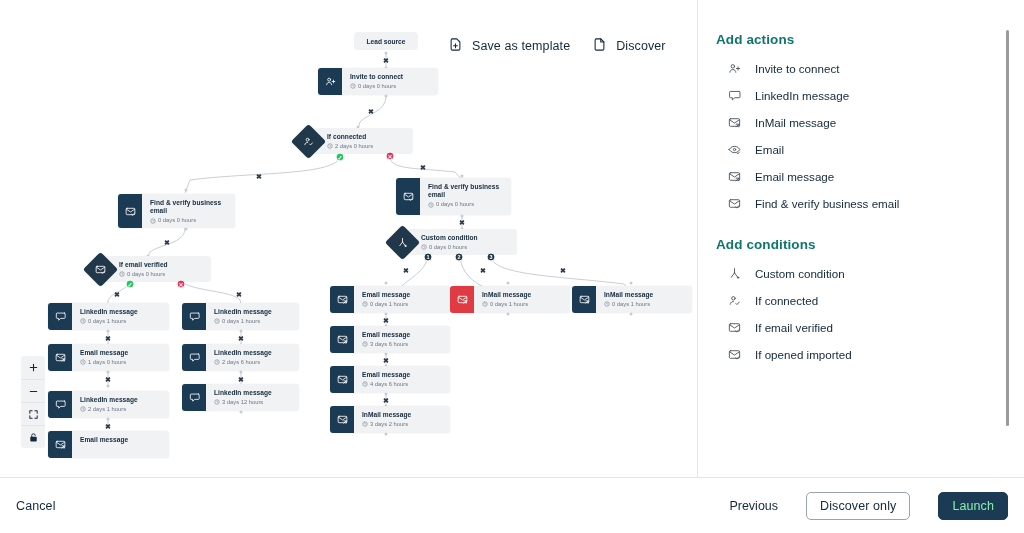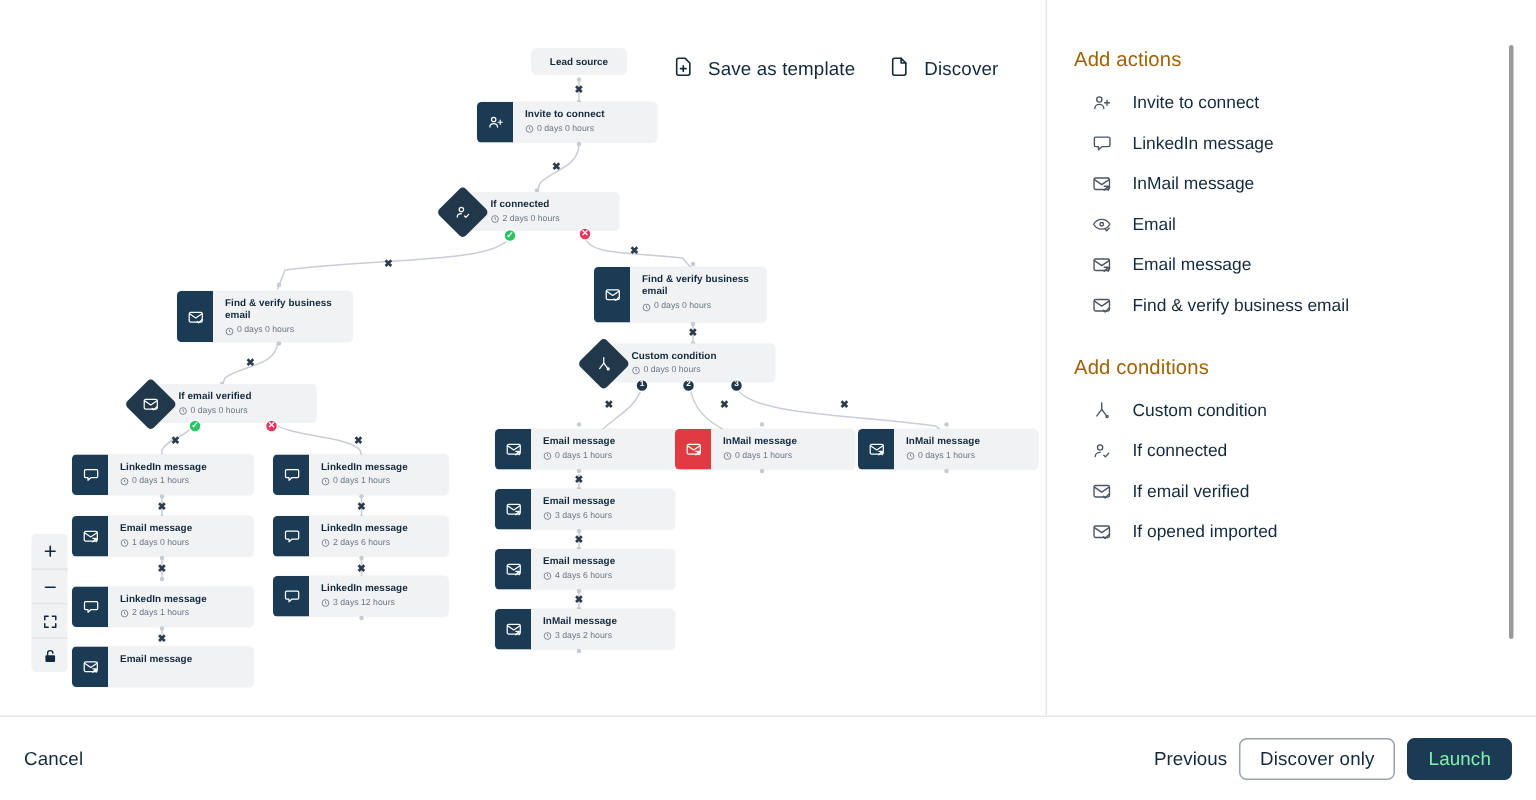--- a/index.html
+++ b/index.html
@@ -105,21 +105,21 @@
     font-size: 12.5px; color: #13293d; font-weight: 500; letter-spacing: .1px; justify-content: center;
   }
 
   
   #sidebar {
     position: absolute; left: 697px; top: 0; width: 327px; height: 477px;
     background: #fff; border-left: 1px solid #e4e7ea; padding: 32px 0 0 0;
     overflow: hidden;
   }
   .side-heading {
-    font-size: 13.5px; font-weight: normal; color: #a16207;
+    font-size: 13.5px; font-weight: bold; color: #0f766e;
     padding-left: 18px; letter-spacing: .1px;
   }
   .side-list { margin-top: 8px; }
   .side-item {
     display: flex; align-items: center; gap: 14px; height: 27px;
     padding-left: 29px; cursor: pointer; color: #13293d; font-size: 11.6px;
   }
   .side-item .si-icon {
     width: 14px; display: flex; align-items: center; justify-content: center;
     color: #4b5563; flex: 0 0 14px;
@@ -132,21 +132,21 @@
 
   
   #footer {
     position: absolute; left: 0; top: 477px; width: 1024px; height: 56px;
     background: #fff; border-top: 1px solid #e4e7ea;
     display: flex; align-items: center; padding: 0 16px;
   }
   #cancel-btn {
     font-size: 12.5px; color: #13293d; cursor: pointer; letter-spacing: .1px;
   }
-  #footer-right { margin-left: auto; display: flex; align-items: center; gap: 8px; }
+  #footer-right { margin-left: auto; display: flex; align-items: center; gap: 28px; }
   #previous-btn { font-size: 12.5px; color: #13293d; cursor: pointer; }
   .btn {
     height: 28px; border-radius: 5px; display: flex; align-items: center;
     justify-content: center; font-size: 12.5px; cursor: pointer; padding: 0 13px;
     letter-spacing: .1px;
   }
   #discover-btn { background: #fff; border: 1px solid #9aa3ad; color: #13293d; }
   #launch-btn { background: #1b3a54; color: #86efac; border: 1px solid #1b3a54; }
 </style>
 </head>

